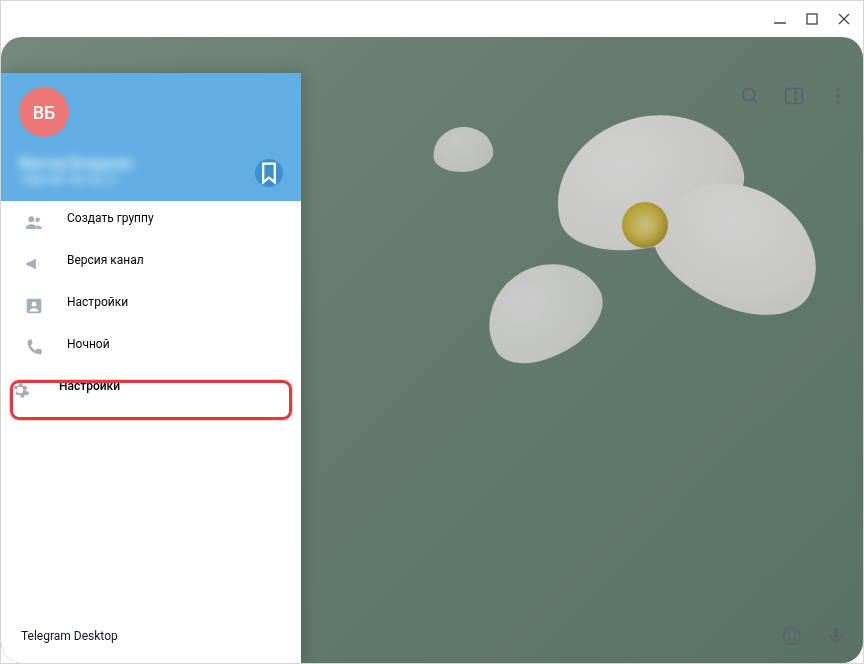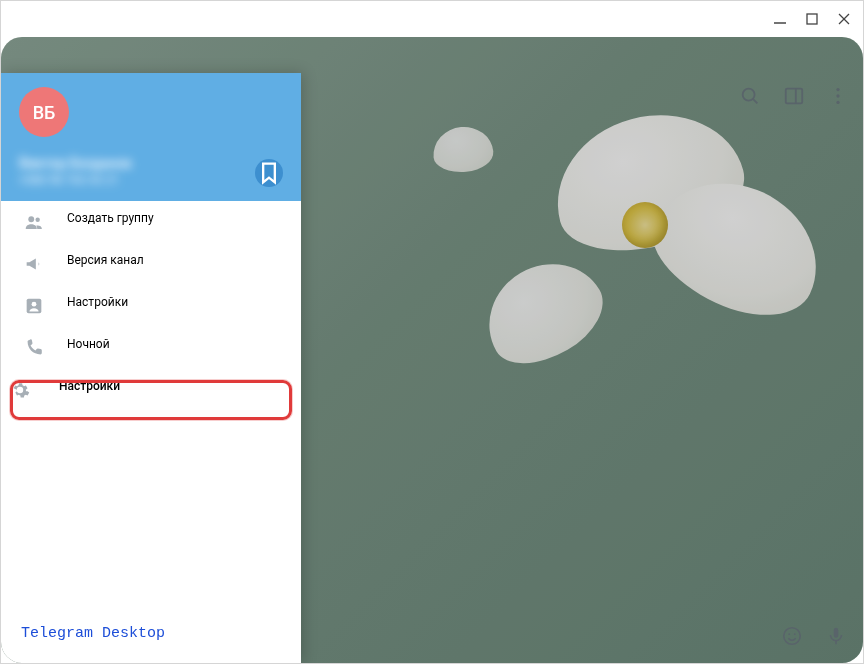--- a/index.html
+++ b/index.html
@@ -26,21 +26,21 @@
   .uname { margin-top:18px; font-size:14px; font-weight:600; filter: blur(5px); opacity:.9; }
   .uphone { font-size:12px; opacity:.9; margin-top:2px; filter: blur(5px); }
   .bookmark { position:absolute; right:18px; bottom:14px; width:28px; height:28px; border-radius:50%; background:#3d8fcf; display:flex; align-items:center; justify-content:center; cursor:pointer; }
   .menu { padding:10px 0 6px 0; }
   .mitem { display:flex; align-items:flex-start; height:42px; padding:0 18px 0 22px; gap:22px; cursor:pointer; color:#000000; font-size:12px; }
   .mitem .micon { width:22px; height:22px; color:#a7afb6; flex-shrink:0; }
   .mitem.highlight { outline:3px solid #e03a3a; outline-offset:-4px; border-radius:10px; margin:0 8px; padding-left:0; box-shadow: 0 0 0 1px rgba(224,58,58,.25) inset; gap: 28px; }
   .mitem.highlight .mlabel { font-weight:500; }
   .toggle { margin-left:auto; width:34px; height:16px; border-radius:10px; background:#d7dbdf; position:relative; }
   .toggle::after { content:""; position:absolute; left:-1px; top:-2px; width:20px; height:20px; border-radius:50%; background:#fff; border:1px solid #c9cdd1; }
-  .footer { margin-top:auto; padding:14px 20px 18px 20px; color:#1d4ed8; font-size:15px; line-height:1.5;font-family:Liberation Mono, monospace; }
+  .footer { margin-top:auto; padding:14px 20px 18px 20px; color:#0f172a; font-size:12px; line-height:1.5; }
   svg { width:100%; height:100%; display:block; }
 </style>
 </head>
 <body>
 
 <div class="window">
 
   <div class="titlebar">
     <div class="tbtn">
       <svg viewBox="0 0 14 14">

